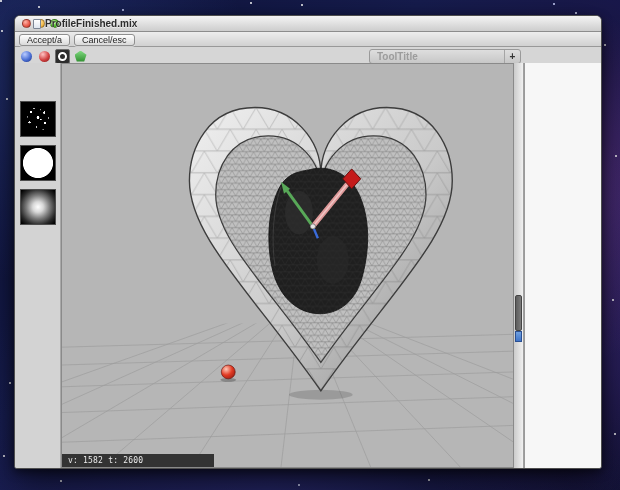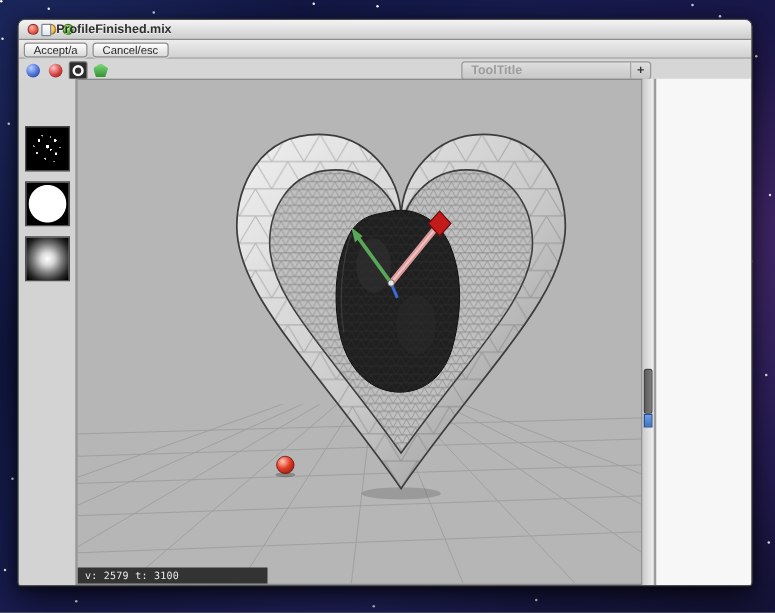--- a/index.html
+++ b/index.html
@@ -292,21 +292,21 @@
           <polygon points="291,106 300,116 291,126 282,116" fill="#c41a1a" stroke="#6b0d0d" stroke-width="1"></polygon>
           <circle cx="252" cy="164" r="2.6" fill="#e6e6e6" stroke="#555" stroke-width="0.7"></circle>
         </g>
 
         <g>
           <ellipse cx="167" cy="319" rx="8" ry="2" fill="rgba(0,0,0,0.25)"></ellipse>
           <circle cx="167" cy="311" r="7" fill="url(#sphR)" stroke="#5e0c07" stroke-width="0.6"></circle>
         </g>
       </svg>
 
-      <div class="statusbar">v: 2579 t: 3100</div>
+      <div class="statusbar">v: 1582 t: 2600</div>
     </div>
 
     <div class="scrollbar">
       <div class="scroll-thumb"></div>
       <div class="scroll-marker"></div>
     </div>
 
     <div class="rightpanel"></div>
 
   </div>

